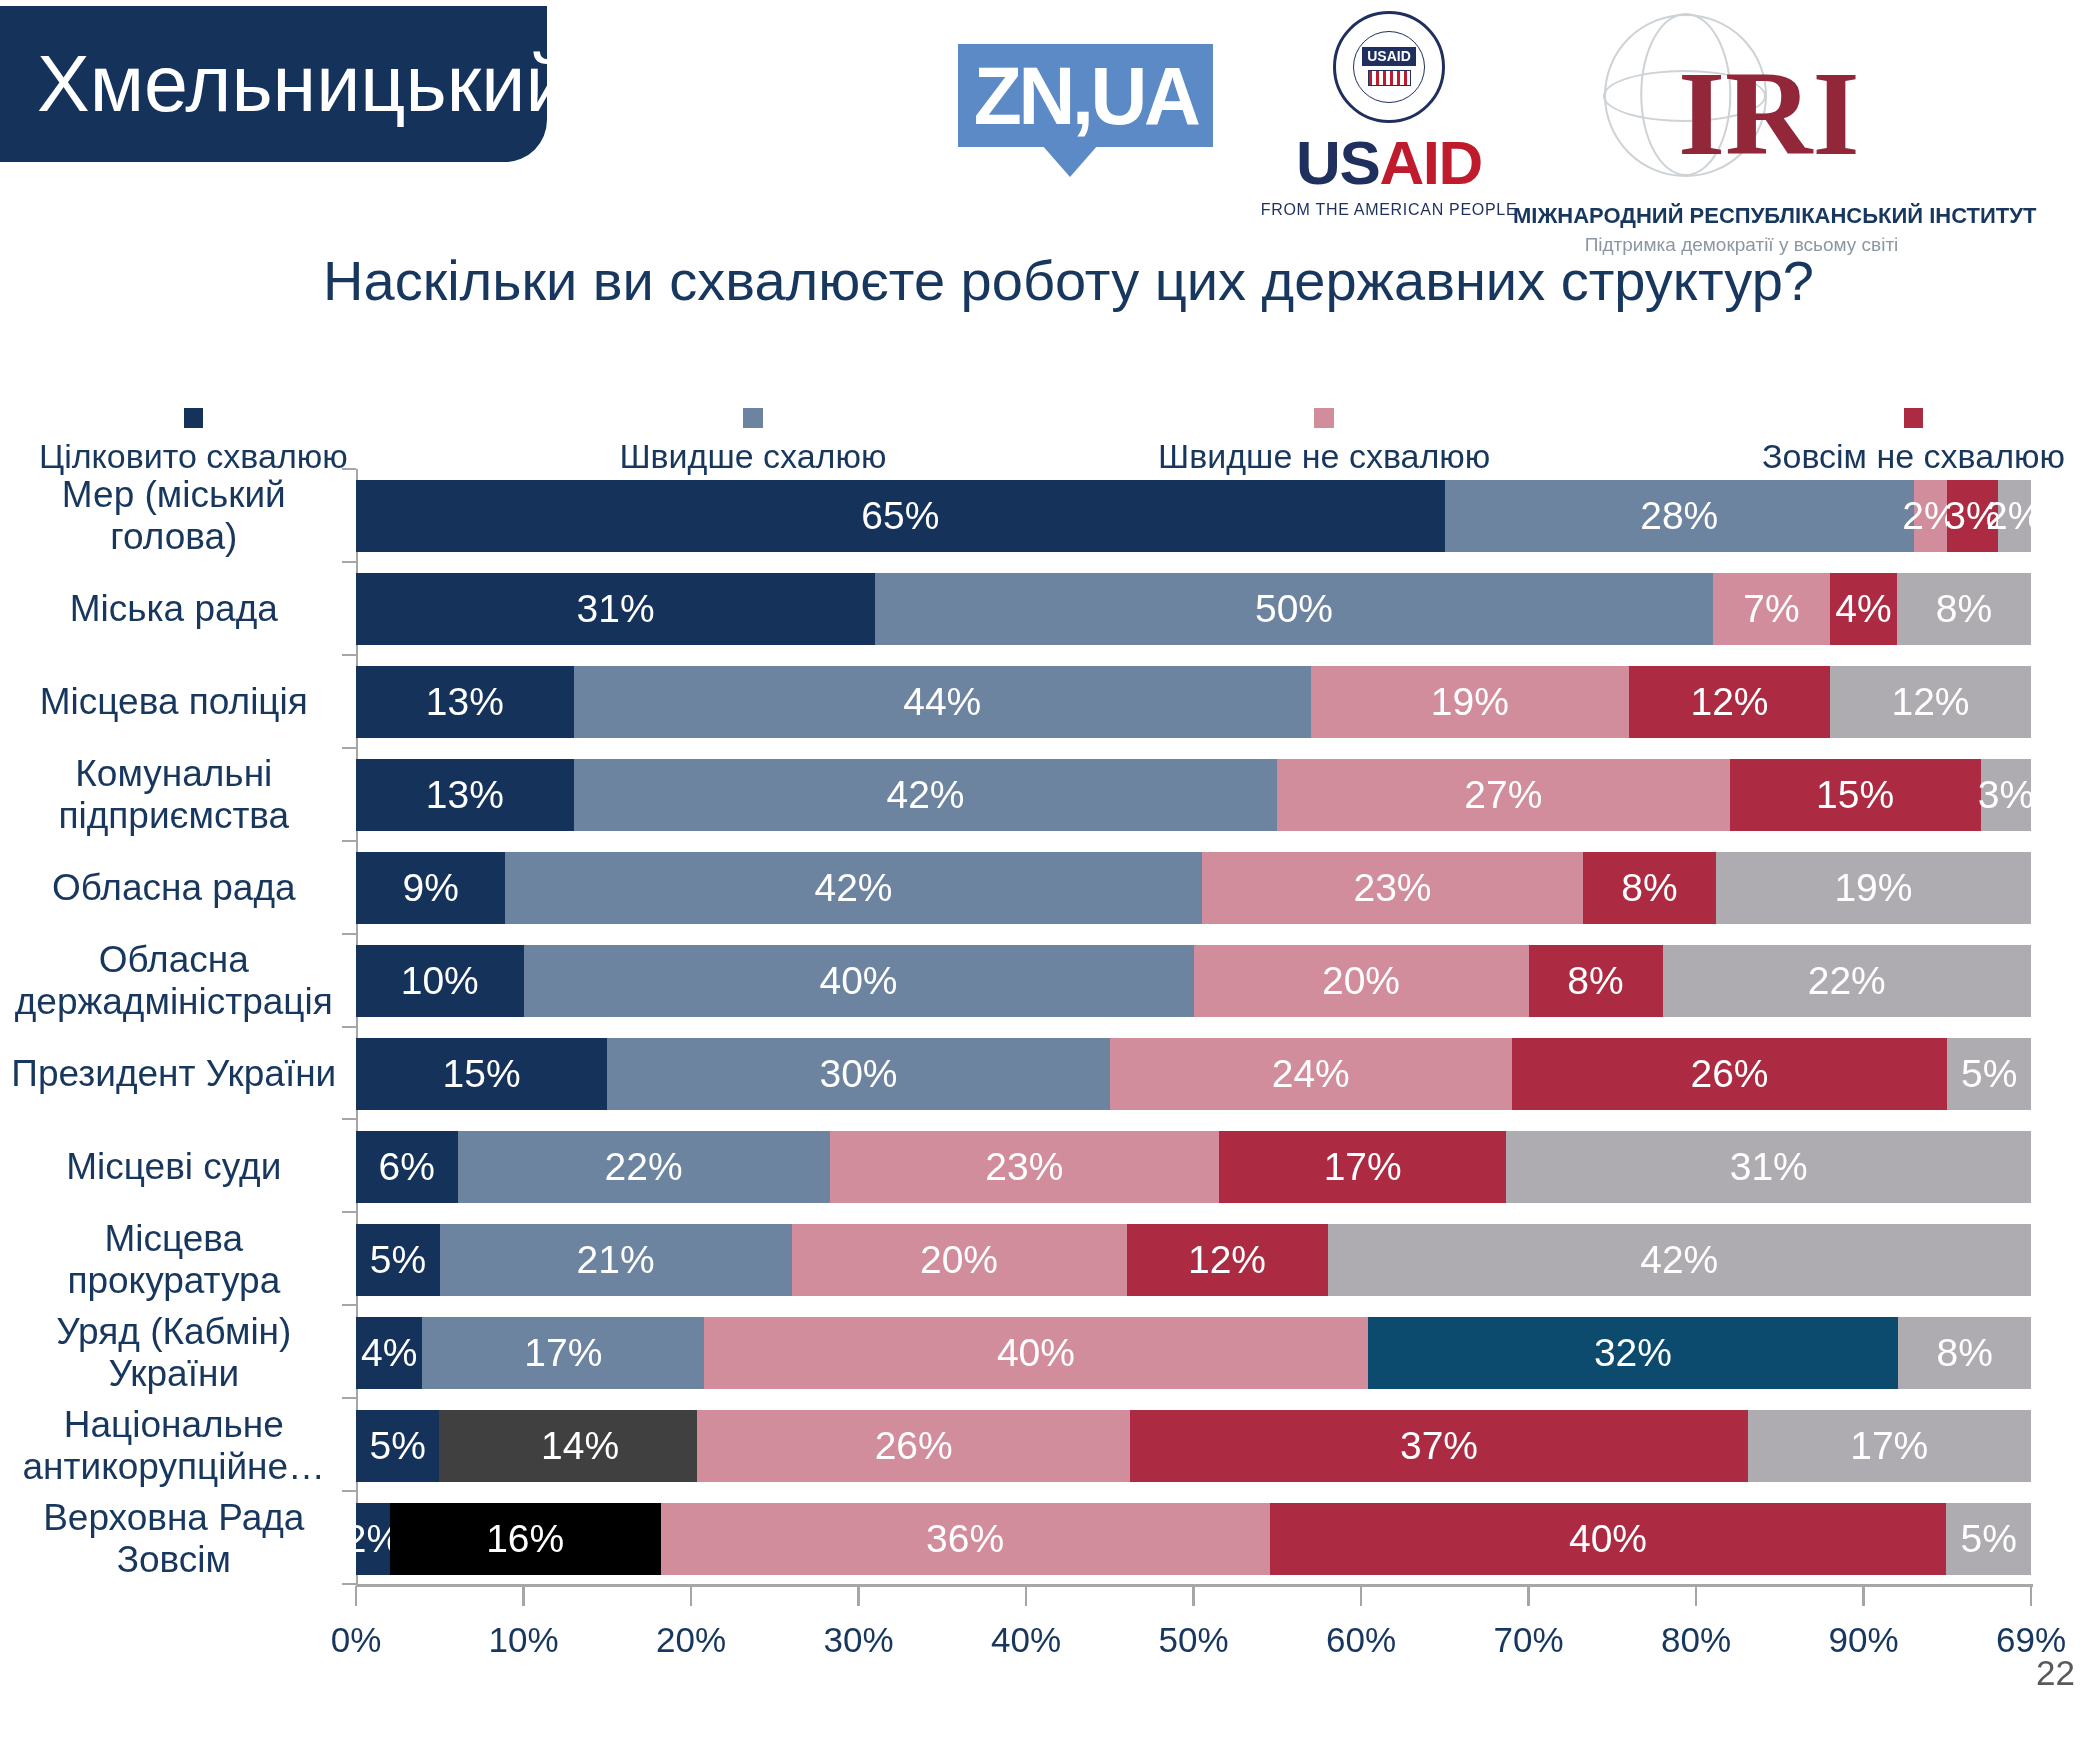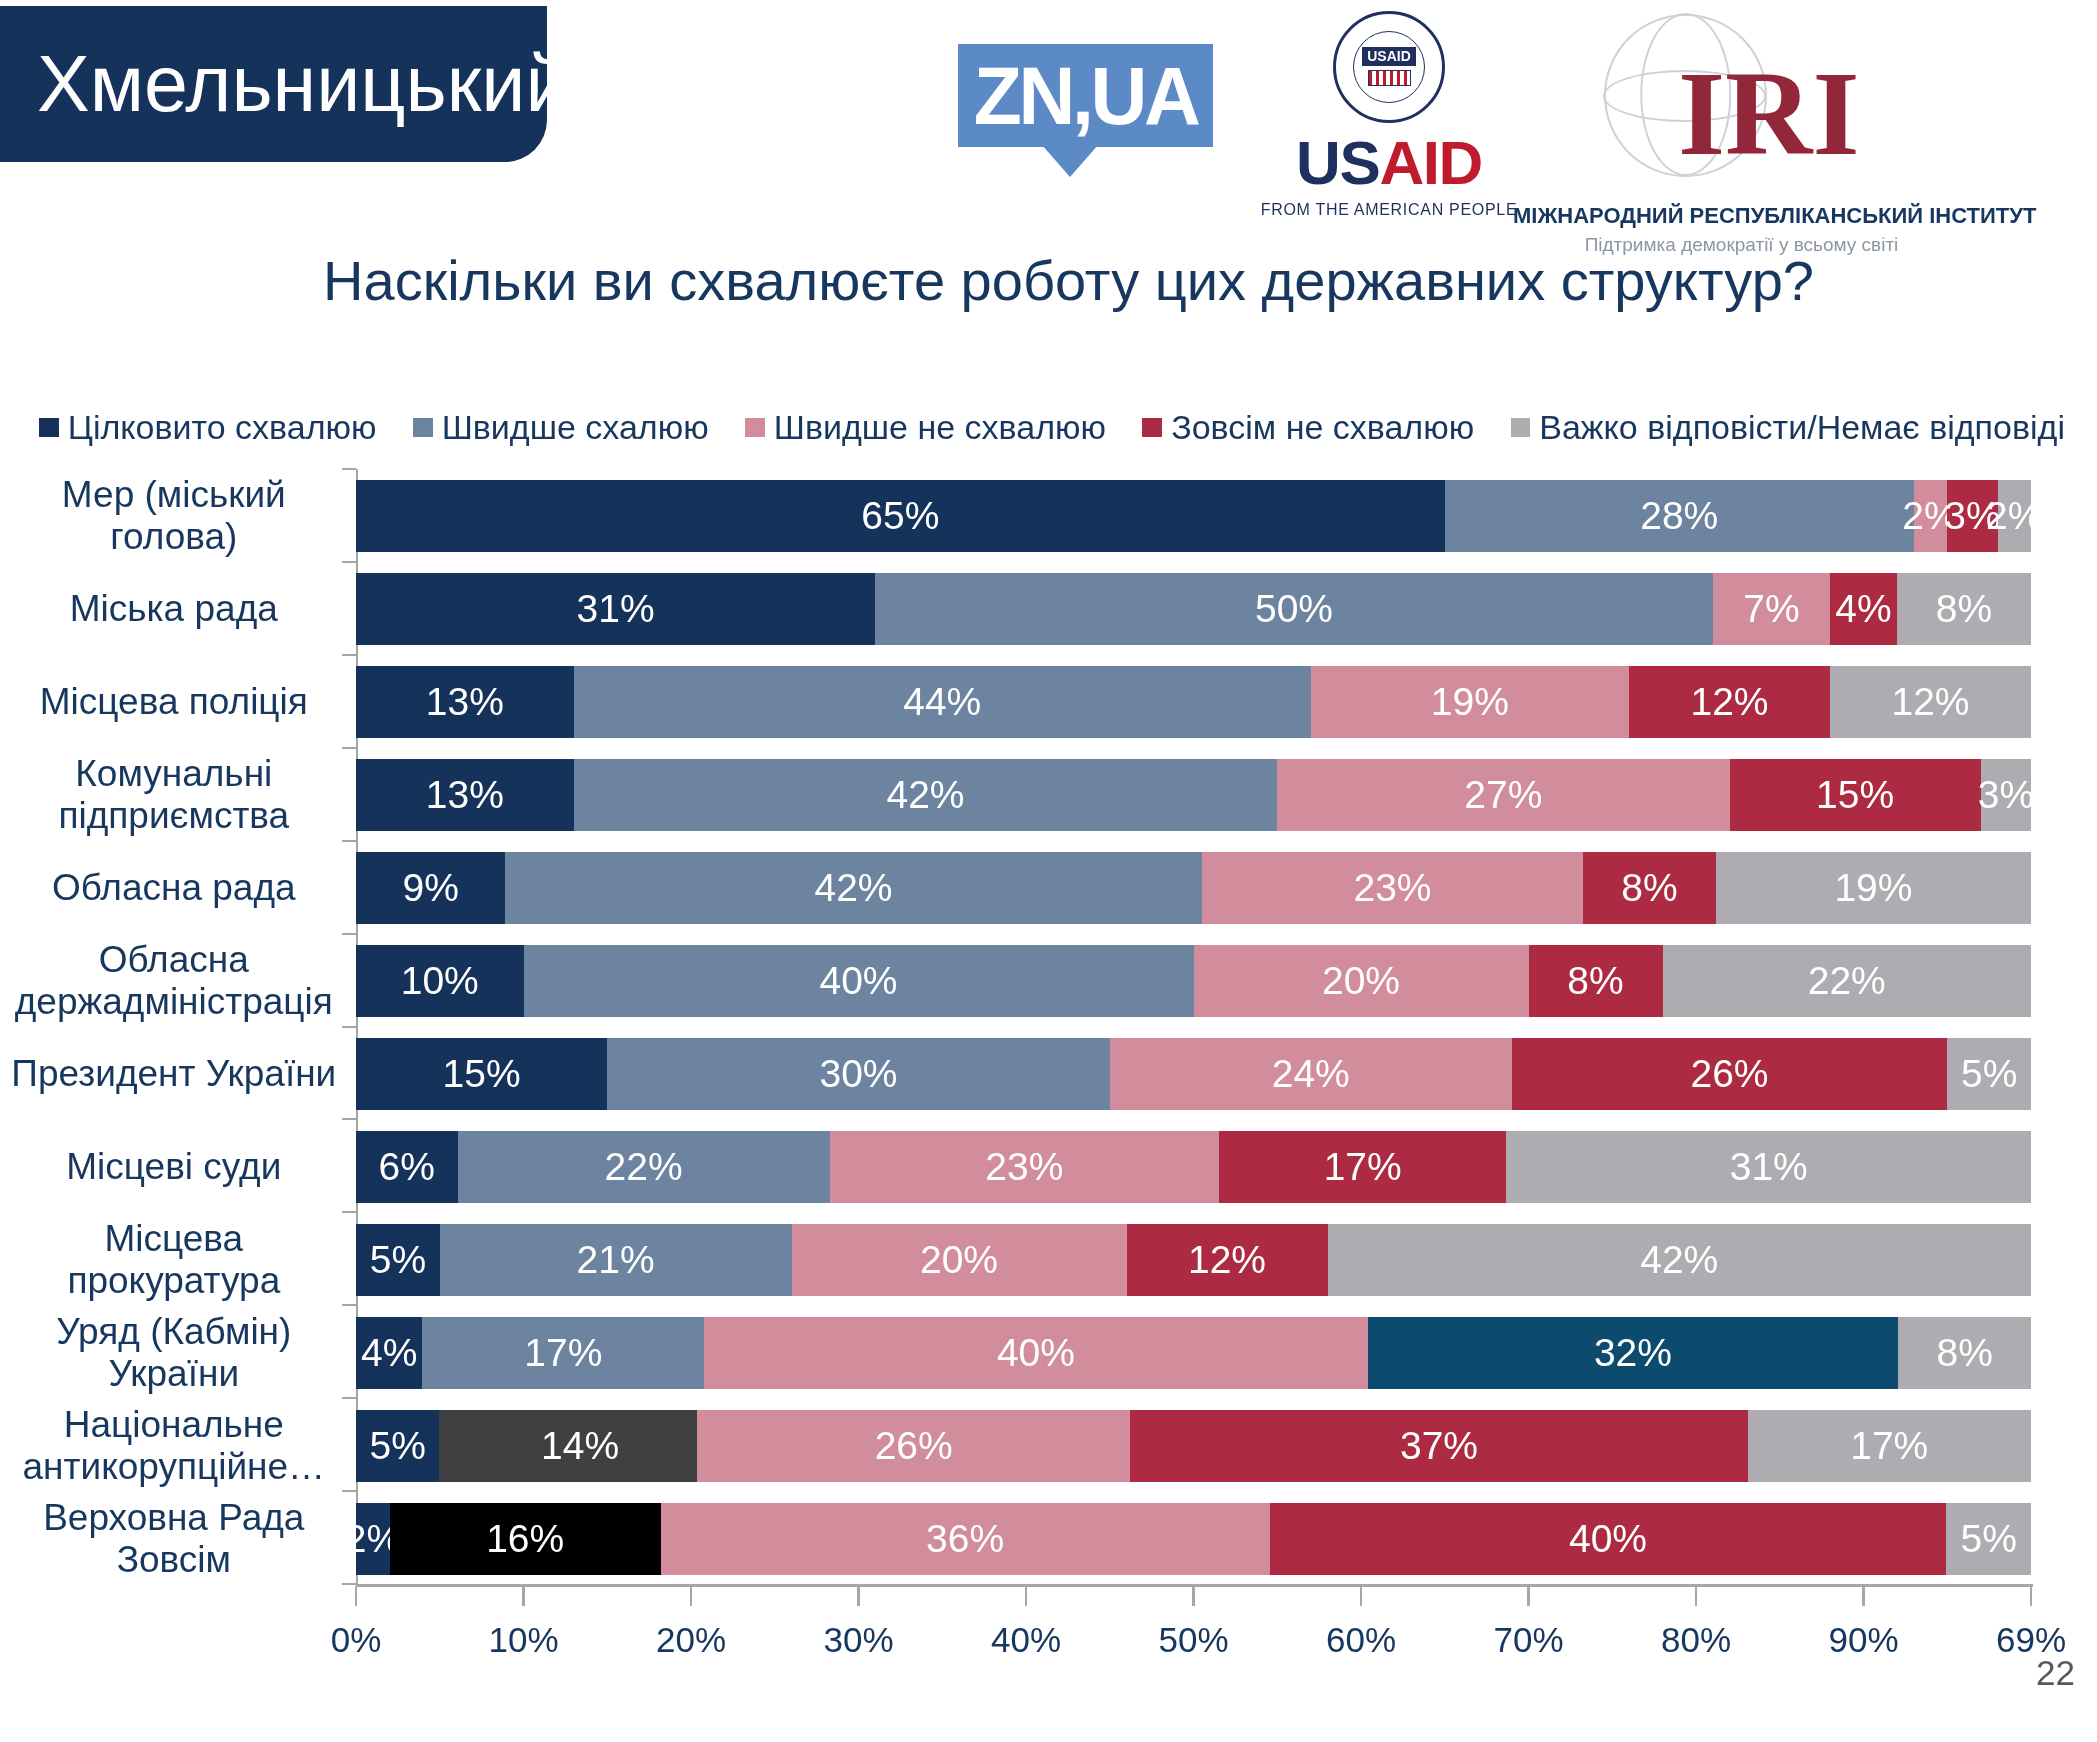--- a/index.html
+++ b/index.html
@@ -57,21 +57,21 @@
   .is-inner{width:100%;height:100%;border-radius:50%;border:1.4px solid #141414;
             display:flex;flex-direction:column;align-items:center;justify-content:center;}
   .is-abbr{font-family:"Liberation Serif",serif;font-size:104px;line-height:.95;color:#000;}
   .is-name{font-size:23px;color:#111;margin-top:4.2px;}
 
   
   .chart-title{position:absolute;top:248px;left:0;width:100%;margin:0;text-align:center;
                font-size:56px;font-weight:400;color:var(--text-navy,#17375E);padding-left:20px;}
   .legend{position:absolute;top:408px;left:39px;width:2026px;display:flex;
           justify-content:space-between;align-items:center;}
-  .legend-item{display:flex;align-items:center;gap:9.1px;}
+  .legend-item{display:flex;align-items:center;gap:9.1px;flex-direction:column;}
   .swatch{width:19.7px;height:19.7px;flex:none;}
   .legend-label{font-size:34px;color:var(--text-navy,#17375E);white-space:nowrap;}
 
   
   .chart{position:absolute;left:0;top:469px;width:2097px;height:1238px;}
   .row{display:flex;align-items:center;height:93px;}
   .cat{width:356px;box-sizing:border-box;padding-right:8.4px;text-align:center;
        font-size:37px;line-height:1.12;color:var(--text-navy,#17375E);white-space:pre-line;
        display:flex;align-items:center;justify-content:center;flex-direction:column;flex:none;}
   .bar{position:relative;width:1675px;height:72px;display:flex;flex:none;}
@@ -137,24 +137,20 @@
         <span class="swatch" style="background: rgb(109, 132, 160);"></span>
         <span class="legend-label">Швидше схалюю</span>
       </div>
       <div class="legend-item">
         <span class="swatch" style="background: rgb(210, 141, 157);"></span>
         <span class="legend-label">Швидше не схвалюю</span>
       </div>
       <div class="legend-item">
         <span class="swatch" style="background: rgb(172, 42, 66);"></span>
         <span class="legend-label">Зовсім не схвалюю</span>
-      </div>
-      <div class="legend-item">
-        <span class="swatch" style="background: rgb(174, 172, 176);"></span>
-        <span class="legend-label">Важко відповісти/Немає відповіді</span>
       </div>
     </div>
 
   <div class="chart">
     <div class="y-axis"></div>
     <div id="rows">
         <div class="row">
           <div class="cat">Мер (міський
 голова)</div>
           <div class="bar">

